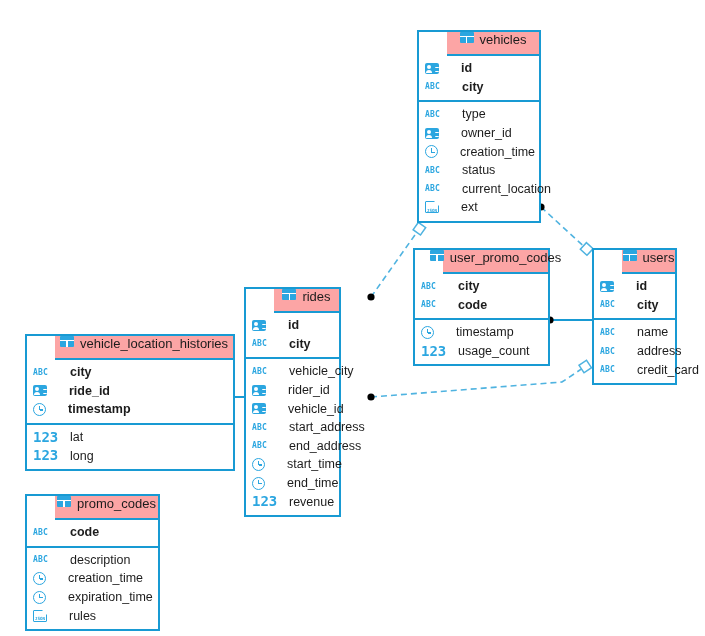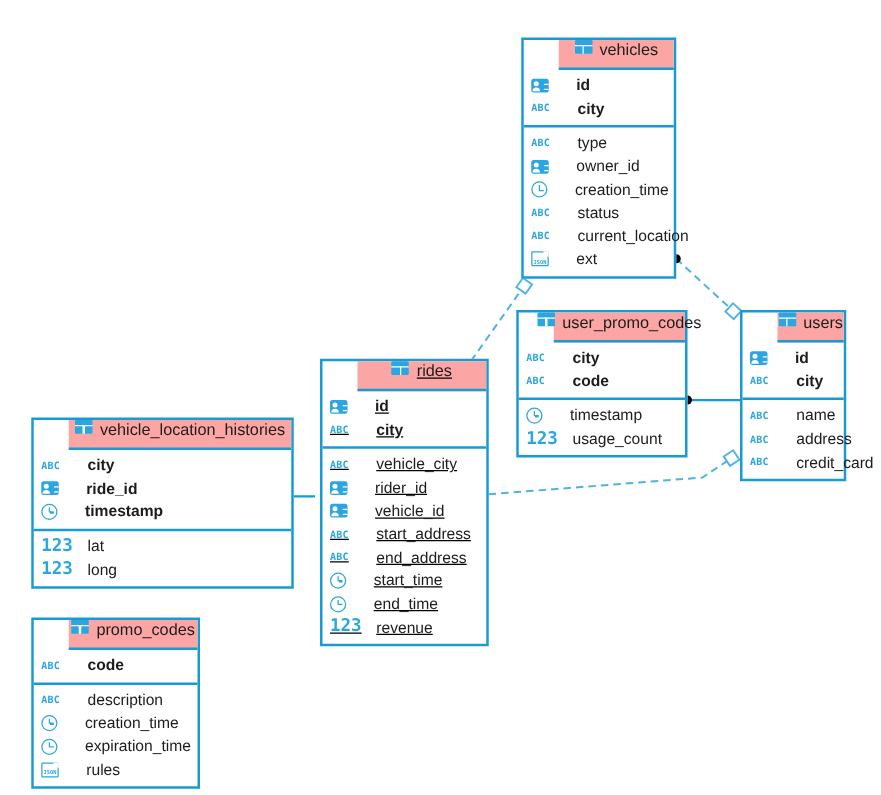--- a/index.html
+++ b/index.html
@@ -225,21 +225,21 @@
           <div class="field">
             <span class="ic ic-abc">ABC</span>
             <span>address</span>
           </div>
           <div class="field">
             <span class="ic ic-abc">ABC</span>
             <span>credit_card</span>
           </div>
         </div>
       </div>
-      <div class="table" style="left: 256px; top: 287px; width: 135px; text-decoration: underline;">
+      <div class="table" style="left: 244px; top: 287px; width: 97px;">
         <div class="tbl-header">
           <span class="ic ic-table"></span>
           <span class="tbl-title">rides</span>
         </div>
         <div class="section">
           <div class="field pk">
             <span class="ic ic-idcard"></span>
             <span>id</span>
           </div>
           <div class="field pk">

